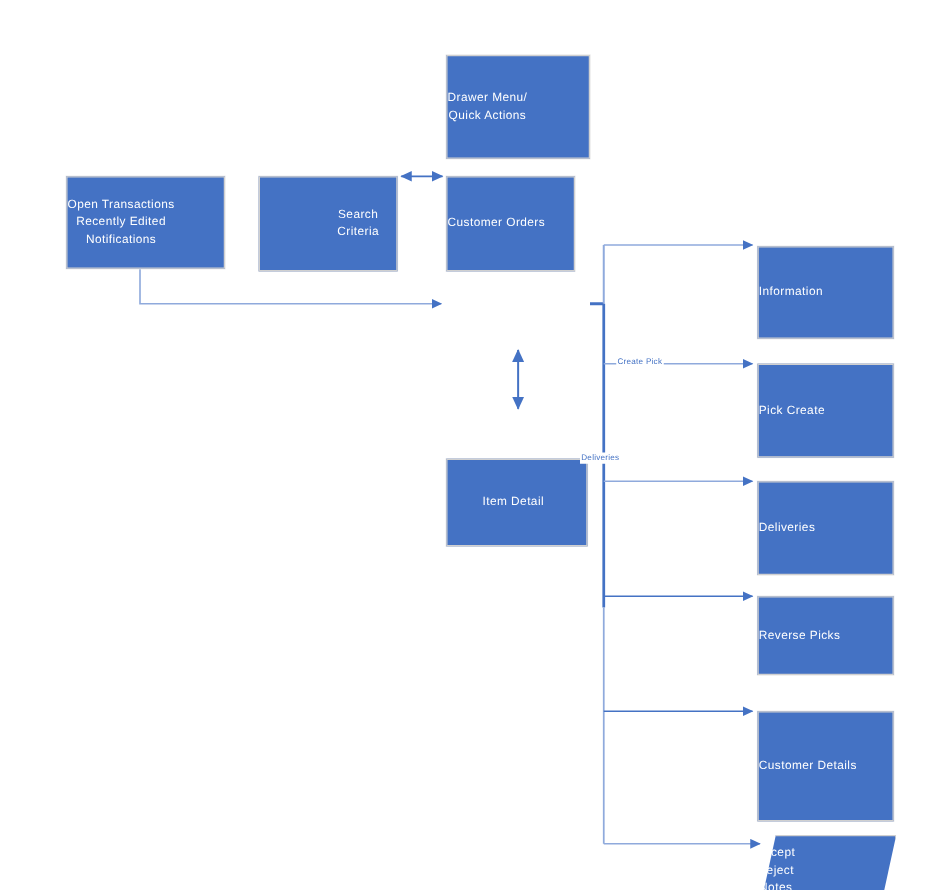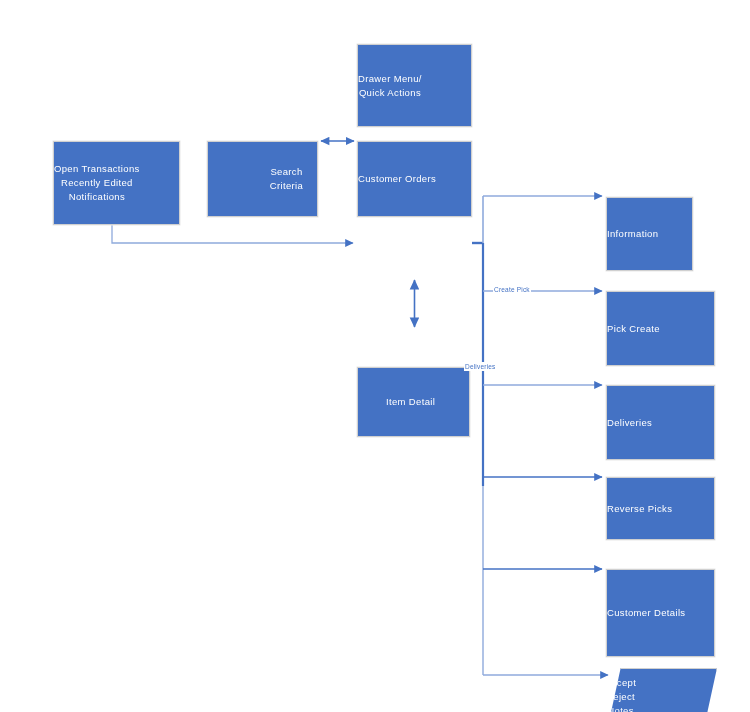--- a/index.html
+++ b/index.html
@@ -111,40 +111,40 @@
     <path d="M483,569 L602,569" fill="none" stroke="#4472C4" stroke-width="1.3" marker-end="url(#ah)"></path>
 
     <path d="M483,675 L608,675" fill="none" stroke="#8FAADC" stroke-width="1.3" marker-end="url(#ah)"></path>
   </svg>
 
   <div class="node" style="left:357px; top:7px; width:115px; height:83px;">
     <span>Drawer Menu/
 Quick Actions</span>
   </div>
 
-  <div class="node" style="left:53px; top:104px; width:127px; height:84px;">
+  <div class="node" style="left:53px; top:104px; width:127px; height:74px;">
     <span>Open Transactions
 Recently Edited
 Notifications</span>
   </div>
 
   <div class="node" style="left:207px; top:104px; width:111px; height:76px;padding-left:48px;">
     <span>Search Criteria</span>
   </div>
 
-  <div class="node" style="left:357px; top:104px; width:115px; height:76px;">
+  <div class="node" style="left:357px; top:104px; width:103px; height:76px;">
     <span>Customer Orders</span>
   </div>
 
 
   <div class="node" style="left:357px; top:330px; width:113px; height:70px;padding-left:28px;">
     <span>Item Detail</span>
   </div>
 
-  <div class="node" style="left:606px; top:160px; width:87px; height:74px;">
+  <div class="node" style="left:606px; top:160px; width:109px; height:74px;">
     <span>Information</span>
   </div>
 
   <div class="node" style="left:606px; top:254px; width:109px; height:75px;">
     <span>Pick Create</span>
   </div>
 
   <div class="node" style="left:606px; top:348px; width:109px; height:75px;">
     <span>Deliveries</span>
   </div>

